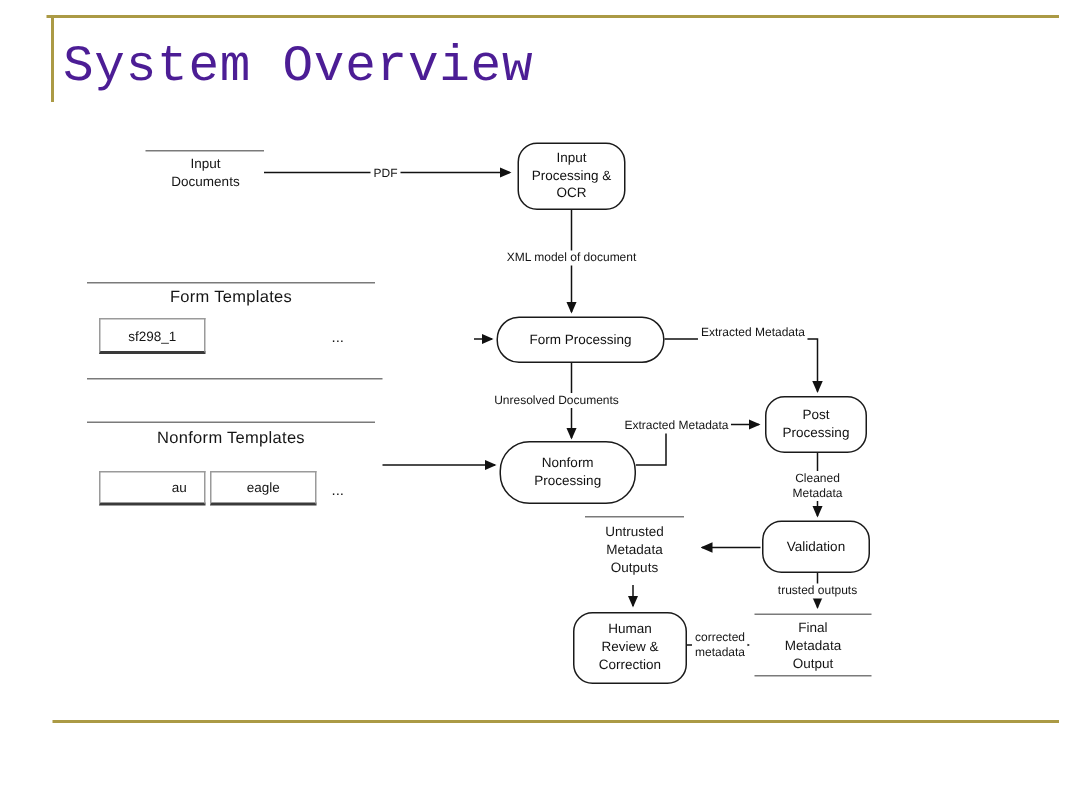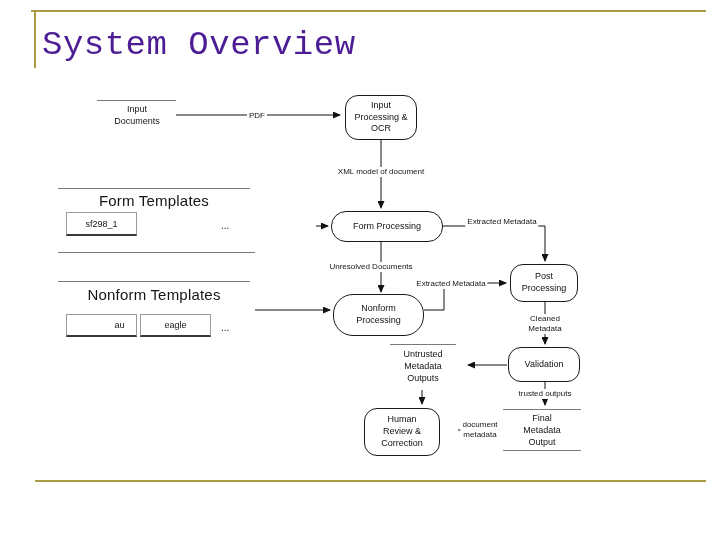--- a/index.html
+++ b/index.html
@@ -14,21 +14,21 @@
 
   .title { position:absolute; left:42px; top:26px;
            font-family:Liberation Mono, monospace; font-weight:400;
            font-size:34px; letter-spacing:.5px; color:#4c1d95; }
 
   .connectors { position:absolute; left:0; top:0; }
 
   .store-line { position:absolute; height:1px; background:#7a7a7a; }
   .store-text { position:absolute; text-align:center; font-size:9px; line-height:1.35;
                 white-space:pre-line; color:#151515; }
-  .section-title { font-size:15px; letter-spacing:.2px; }
+  .section-title { font-size:11px; letter-spacing:.2px; }
 
   .tbox { position:absolute; border:1px solid #9a9a9a; border-bottom:2px solid #3a3a3a;
           background:#fff; display:flex; align-items:center; justify-content:center;
           font-size:9px; color:#151515; }
   .dots { position:absolute; font-size:10px; color:#151515; }
 
   .process { position:absolute; border:1.5px solid #1a1a1a; border-radius:13px; background:#fff;
              display:flex; align-items:center; justify-content:center; text-align:center;
              font-size:9px; line-height:1.3; white-space:pre-line; color:#111; }
 
@@ -96,28 +96,28 @@
 
   <div class="process" style="left:345px; top:95px;  width:72px;  height:45px;">Input
 Processing &amp;
 OCR</div>
   <div class="process" style="left:331px; top:211px; width:112px; height:31px; border-radius:15px;">Form Processing</div>
   <div class="process" style="left:333px; top:294px; width:91px;  height:42px; border-radius:20px;">Nonform
 Processing</div>
   <div class="process" style="left:510px; top:264px; width:68px;  height:38px;">Post
 Processing</div>
   <div class="process" style="left:508px; top:347px; width:72px;  height:35px;">Validation</div>
-  <div class="process" style="left:364px; top:408px; width:76px;  height:48px;">Human
+  <div class="process" style="left:382px; top:408px; width:76px;  height:48px;">Human
 Review &amp;
 Correction</div>
 
   <div class="edge-label" style="left:257px; top:116px;">PDF</div>
   <div class="edge-label" style="left:381px; top:172px;">XML model of document</div>
   <div class="edge-label" style="left:502px; top:222px;">Extracted Metadata</div>
   <div class="edge-label" style="left:371px; top:267px;">Unresolved Documents</div>
   <div class="edge-label" style="left:451px; top:284px;">Extracted Metadata</div>
   <div class="edge-label" style="left:545px; top:324px;">Cleaned
 Metadata</div>
   <div class="edge-label" style="left:545px; top:394px;">trusted outputs</div>
-  <div class="edge-label" style="left:480px; top:430px;">document
+  <div class="edge-label" style="left:480px; top:430px;">corrected
 metadata</div>
 
 </div>
 
 </body></html>

